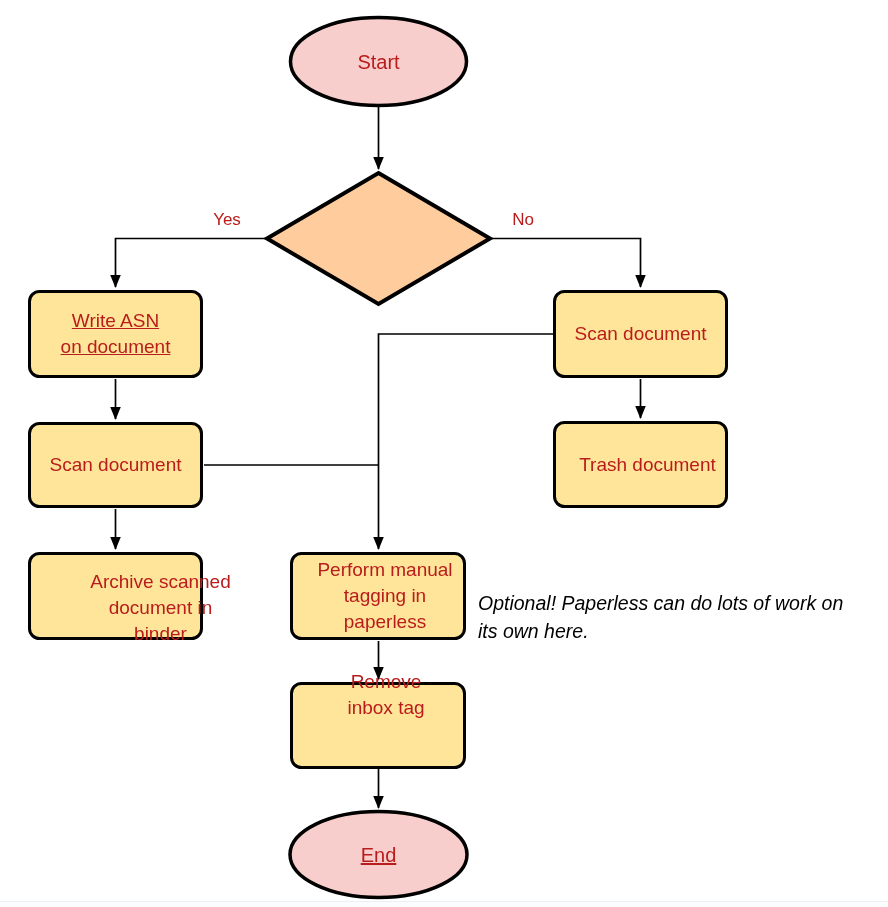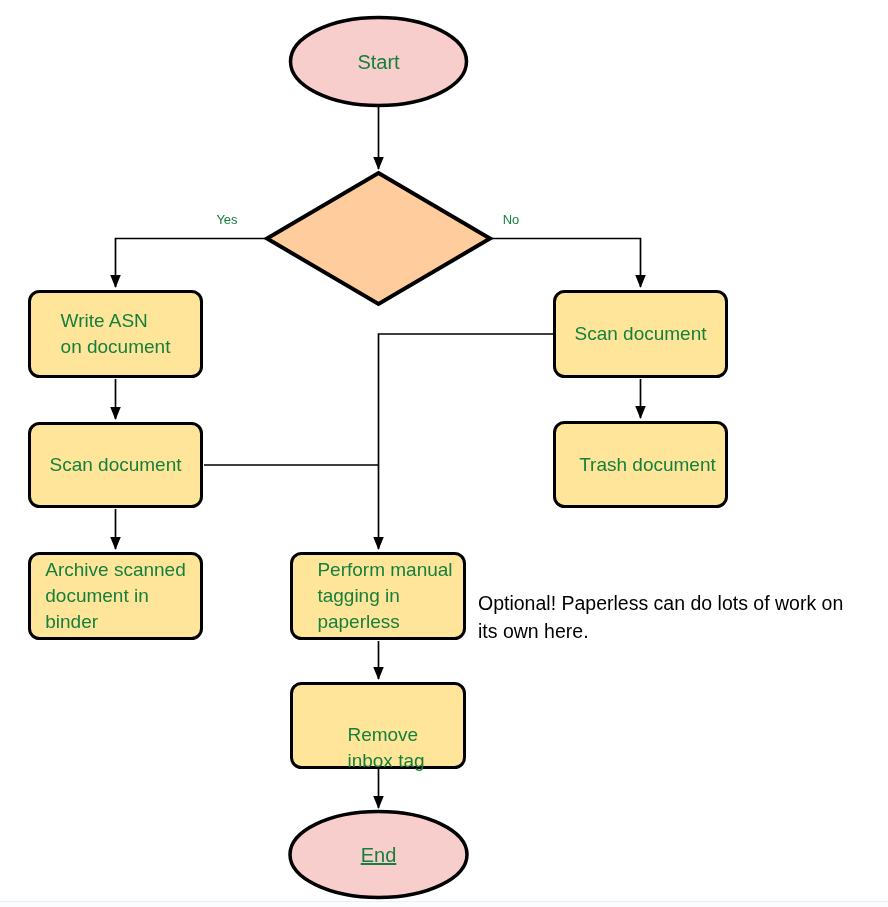--- a/index.html
+++ b/index.html
@@ -18,38 +18,39 @@
   .edges-layer, .shapes-layer {
     position: absolute;
     left: 0;
     top: 0;
   }
   .label {
     position: absolute;
     display: flex;
     align-items: center;
     justify-content: center;
-    text-align: left;
+    text-align: center;
     white-space: pre-line;
-    color: #15803d;
+    color: #b91c1c;
     line-height: 26px;
     font-size: 19px;
     pointer-events: none;
   }
   .label.terminator { font-size: 20px; }
   .label.edge-label {
-    font-size: 13px;
+    font-size: 17px;
     line-height: 20px;
   }
   .annotation {
     position: absolute;
     left: 478px;
     top: 589px;
     font-size: 19.5px;
     line-height: 28px;
+    font-style: italic;
     color: #000000;
     white-space: pre-line;
   }
   .bottom-strip {
     position: absolute;
     left: 0;
     right: 0;
     top: 901px;
     height: 6px;
     background: #fbfcfd;
@@ -92,40 +93,40 @@
     <rect x="291.5" y="553.5" width="173" height="85" rx="10" ry="10" fill="#FFE599" stroke="#000000" stroke-width="3"></rect>
     <rect x="291.5" y="683.5" width="173" height="84" rx="10" ry="10" fill="#FFE599" stroke="#000000" stroke-width="3"></rect>
     <ellipse cx="378.5" cy="854.5" rx="88.5" ry="43" fill="#F8CECC" stroke="#000000" stroke-width="3.5"></ellipse>
   </svg>
 
   <div class="label terminator" style="left:290px; top:17px; width:177px; height:89px;">Start</div>
 
 
   <div class="label edge-label" style="left:199px; top:208px; width:56px; height:24px;">Yes</div>
 
-  <div class="label edge-label" style="left:483px; top:208px; width:56px; height:24px;">No</div>
+  <div class="label edge-label" style="left:495px; top:208px; width:56px; height:24px;">No</div>
 
-  <div class="label" style="left:28px; top:290px; width:175px; height:88px;">Write ASN
+  <div class="label" style="left:28px; top:290px; width:175px; height:88px;text-decoration:underline;">Write ASN
 on document</div>
 
   <div class="label" style="left:28px; top:422px; width:175px; height:86px;">Scan document</div>
 
-  <div class="label" style="left:28px; top:552px; width:175px; height:88px;">Archive scanned
+  <div class="label" style="left:28px; top:564px; width:175px; height:88px;padding-left:45px;">Archive scanned
 document in
 binder</div>
 
   <div class="label" style="left:553px; top:290px; width:175px; height:88px;">Scan document</div>
 
   <div class="label" style="left:553px; top:421px; width:189px; height:87px;">Trash document</div>
 
   <div class="label" style="left:290px; top:552px; width:176px; height:88px;padding-left:7px;">Perform manual
 tagging in
 paperless</div>
 
-  <div class="label" style="left:290px; top:704px; width:192px; height:87px;">Remove
+  <div class="label" style="left:290px; top:651px; width:192px; height:87px;">Remove
 inbox tag</div>
 
   <div class="label terminator" style="left:290px; top:811px; width:177px; height:87px;text-decoration:underline;">End</div>
 
   <div class="annotation">Optional! Paperless can do lots of work on
 its own here.</div>
 
   <div class="bottom-strip"></div>
 
 </div>

